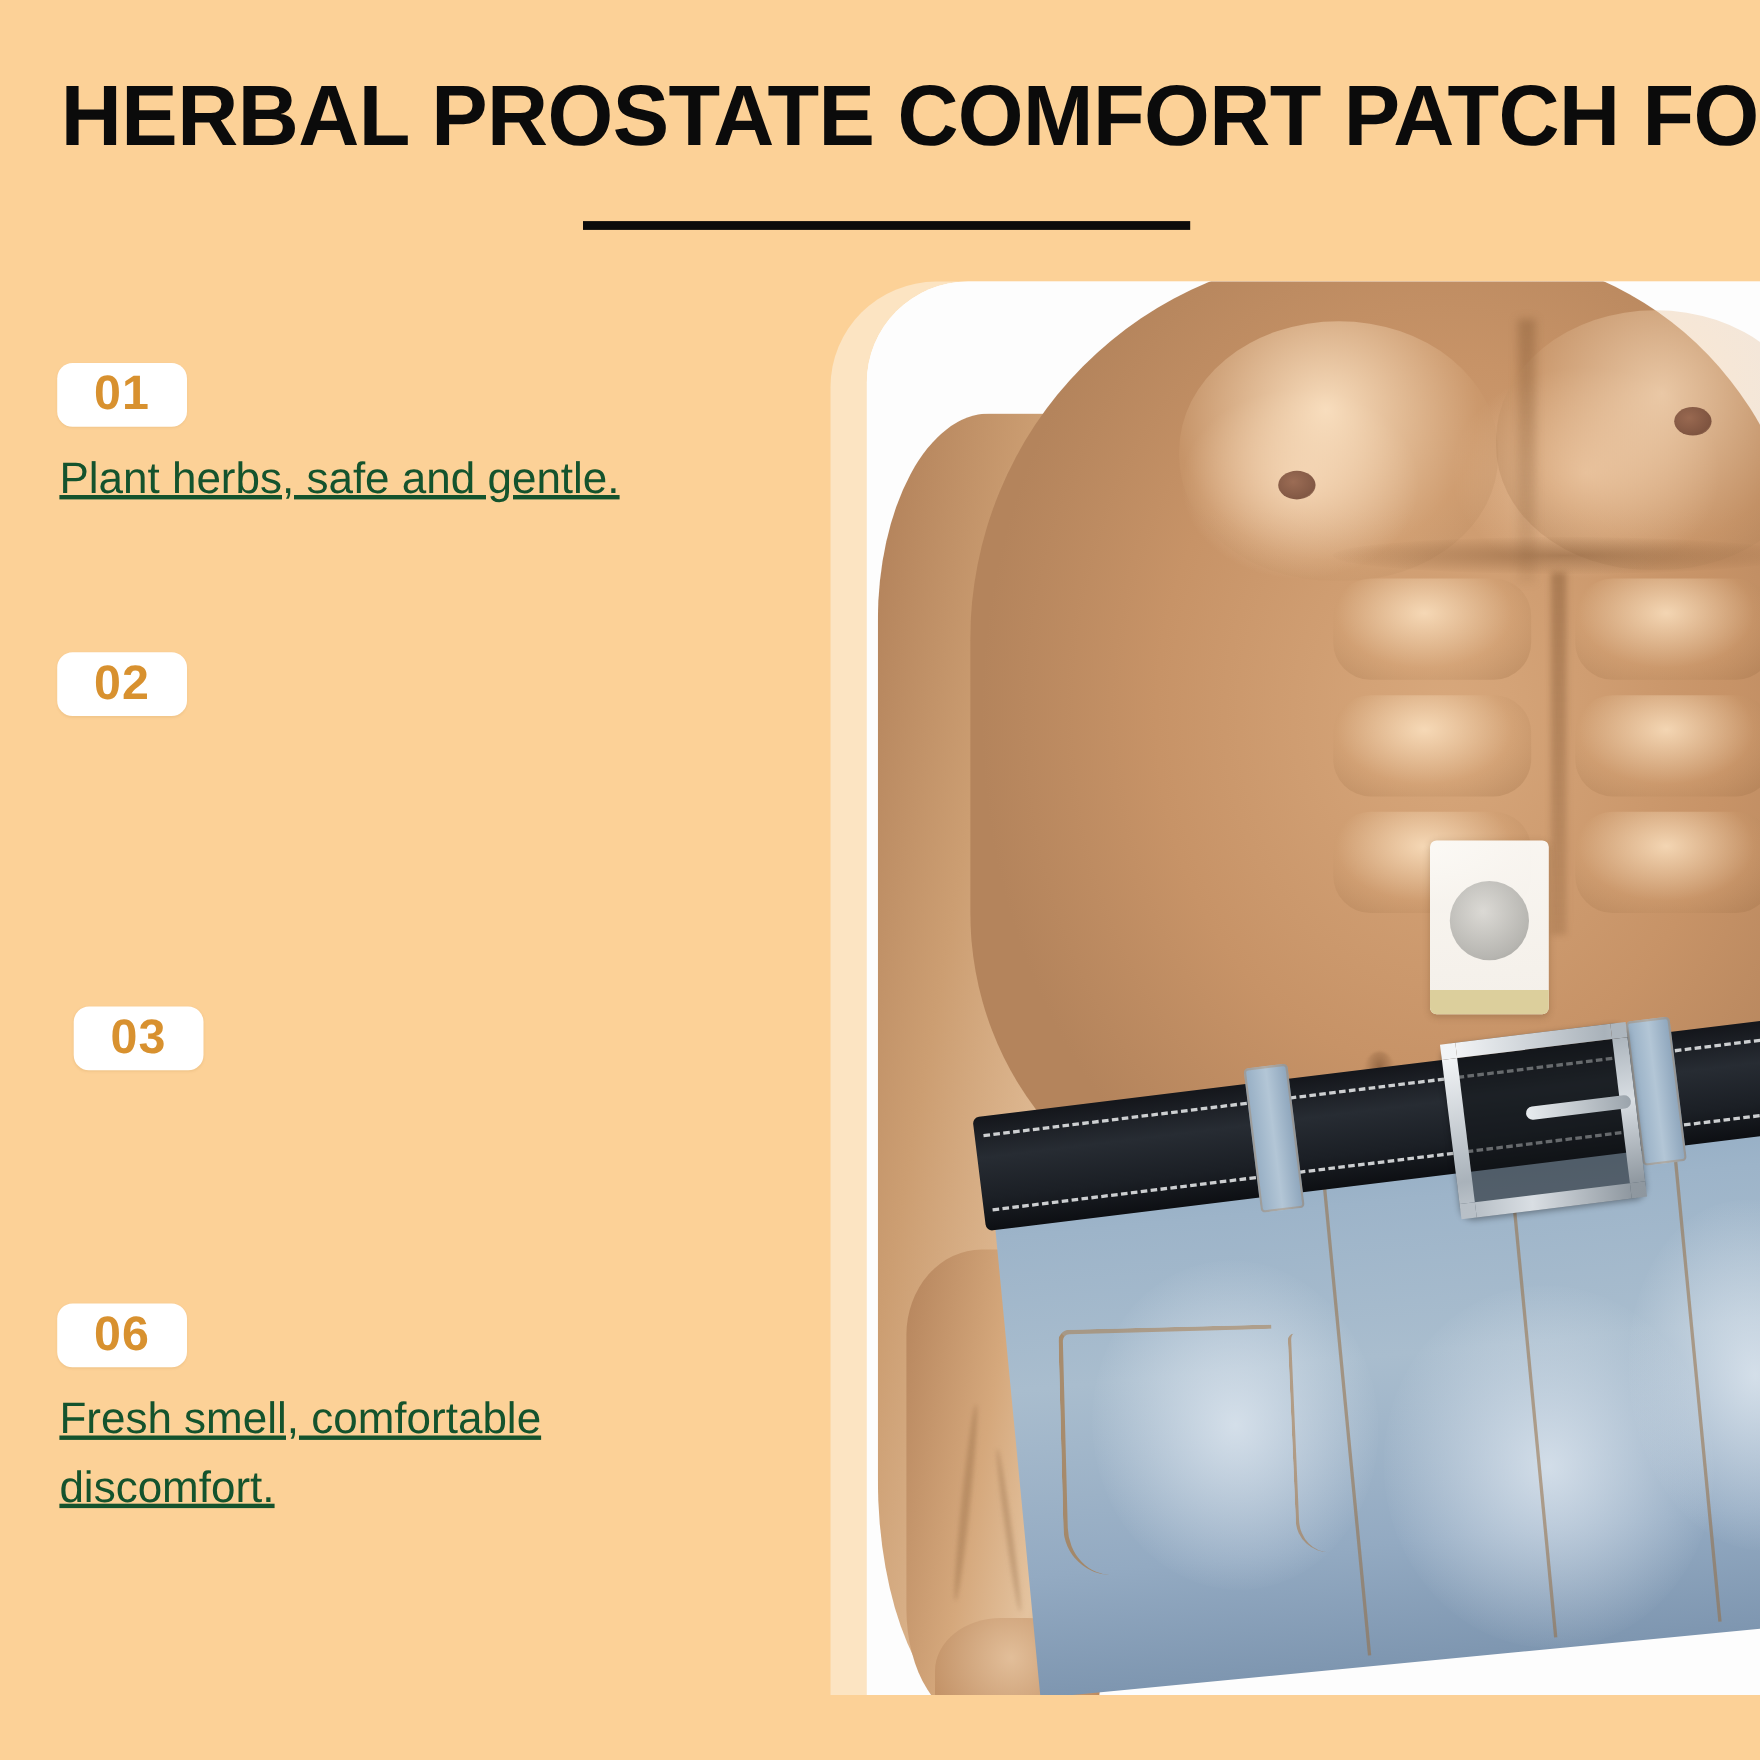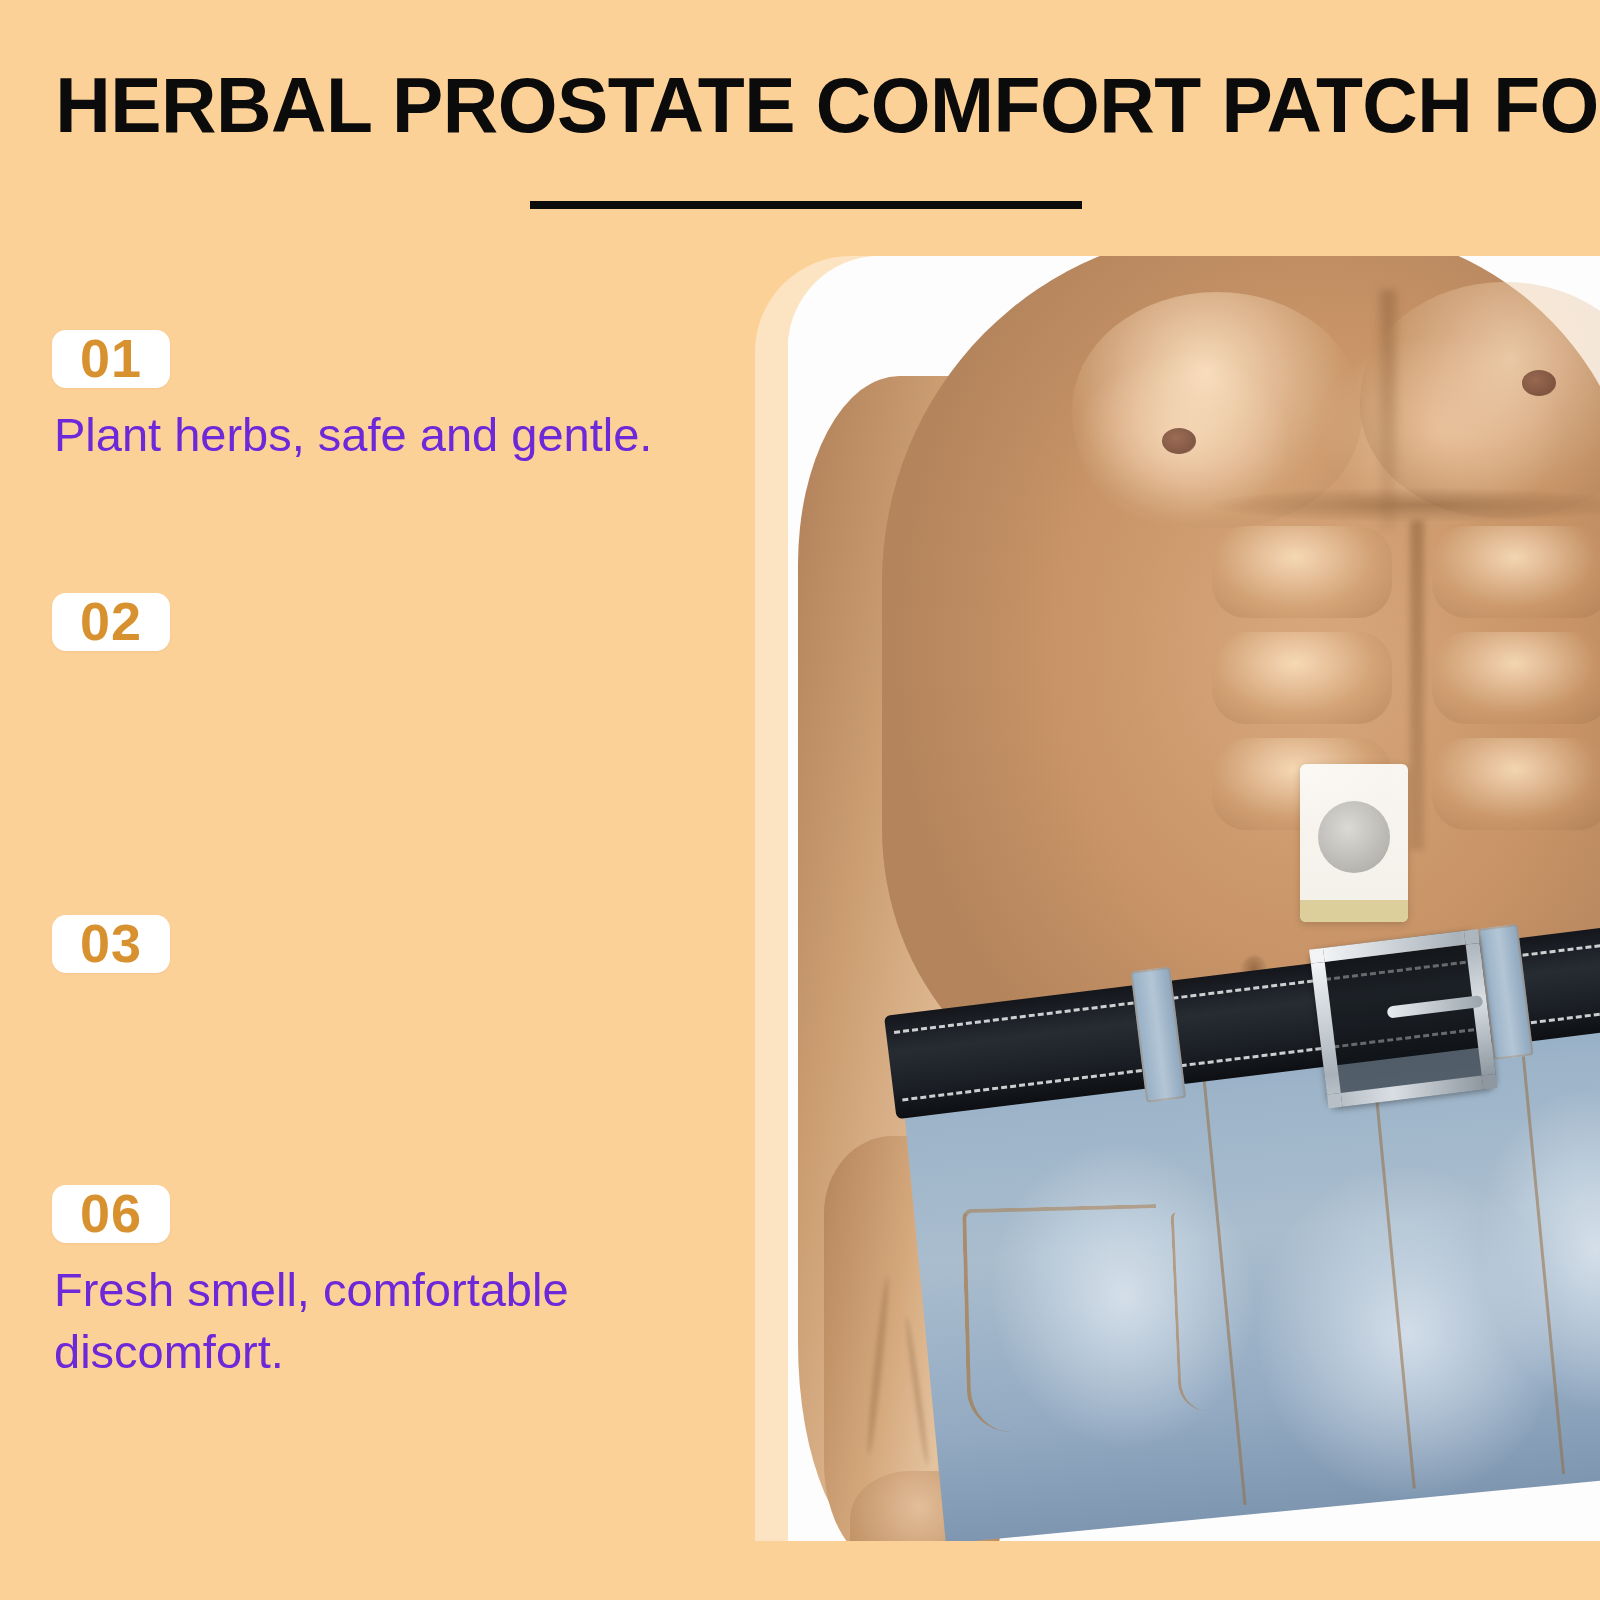--- a/index.html
+++ b/index.html
@@ -60,48 +60,49 @@
     top: 330px;
     width: 660px;
   }
   .feature {
     position: absolute;
     left: 0;
     width: 660px;
   }
   .feature-1 { top: 0px; }
   .feature-2 { top: 263px; }
-  .feature-3 { top: 585px; }
+  .feature-3 { top: 585px; margin-left: 15px; }
   .feature-4 { top: 855px; }
 
   .badge {
     display: inline-block;
     min-width: 118px;
     box-sizing: border-box;
     padding: 5px 0 7px;
     background: #FFFFFF;
     border-radius: 14px;
     text-align: center;
     color: #D8912F;
     font-family: "Liberation Sans Narrow", "Liberation Sans", sans-serif;
     font-weight: 700;
-    font-size: 54px;
+    font-size: 44px;
     line-height: 46px;
     letter-spacing: 1px;
     box-shadow: 0 1px 2px rgba(160,110,40,0.10);
   }
   .feature-text {
     margin: 16px 0 0 2px;
-    color: #6d28d9;
+    color: #14532d;
     font-family: "Liberation Sans Narrow", "Liberation Sans", sans-serif;
     font-weight: 400;
-    font-size: 47px;
+    font-size: 40px;
     line-height: 62px;
     letter-spacing: 0px;
     max-width: 640px;
+    text-decoration: underline;
   }
 
   
   .photo-backing {
     position: absolute;
     left: 755px;
     top: 256px;
     width: 845px;
     height: 1285px;
     background: #FCE4C2;

